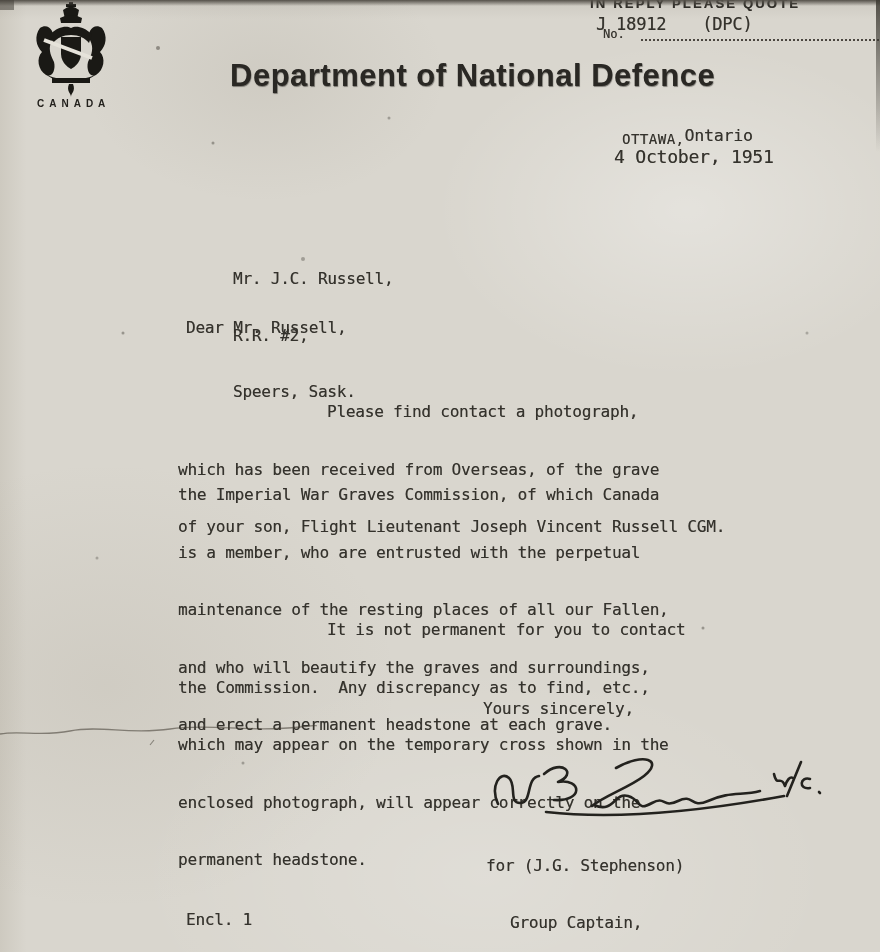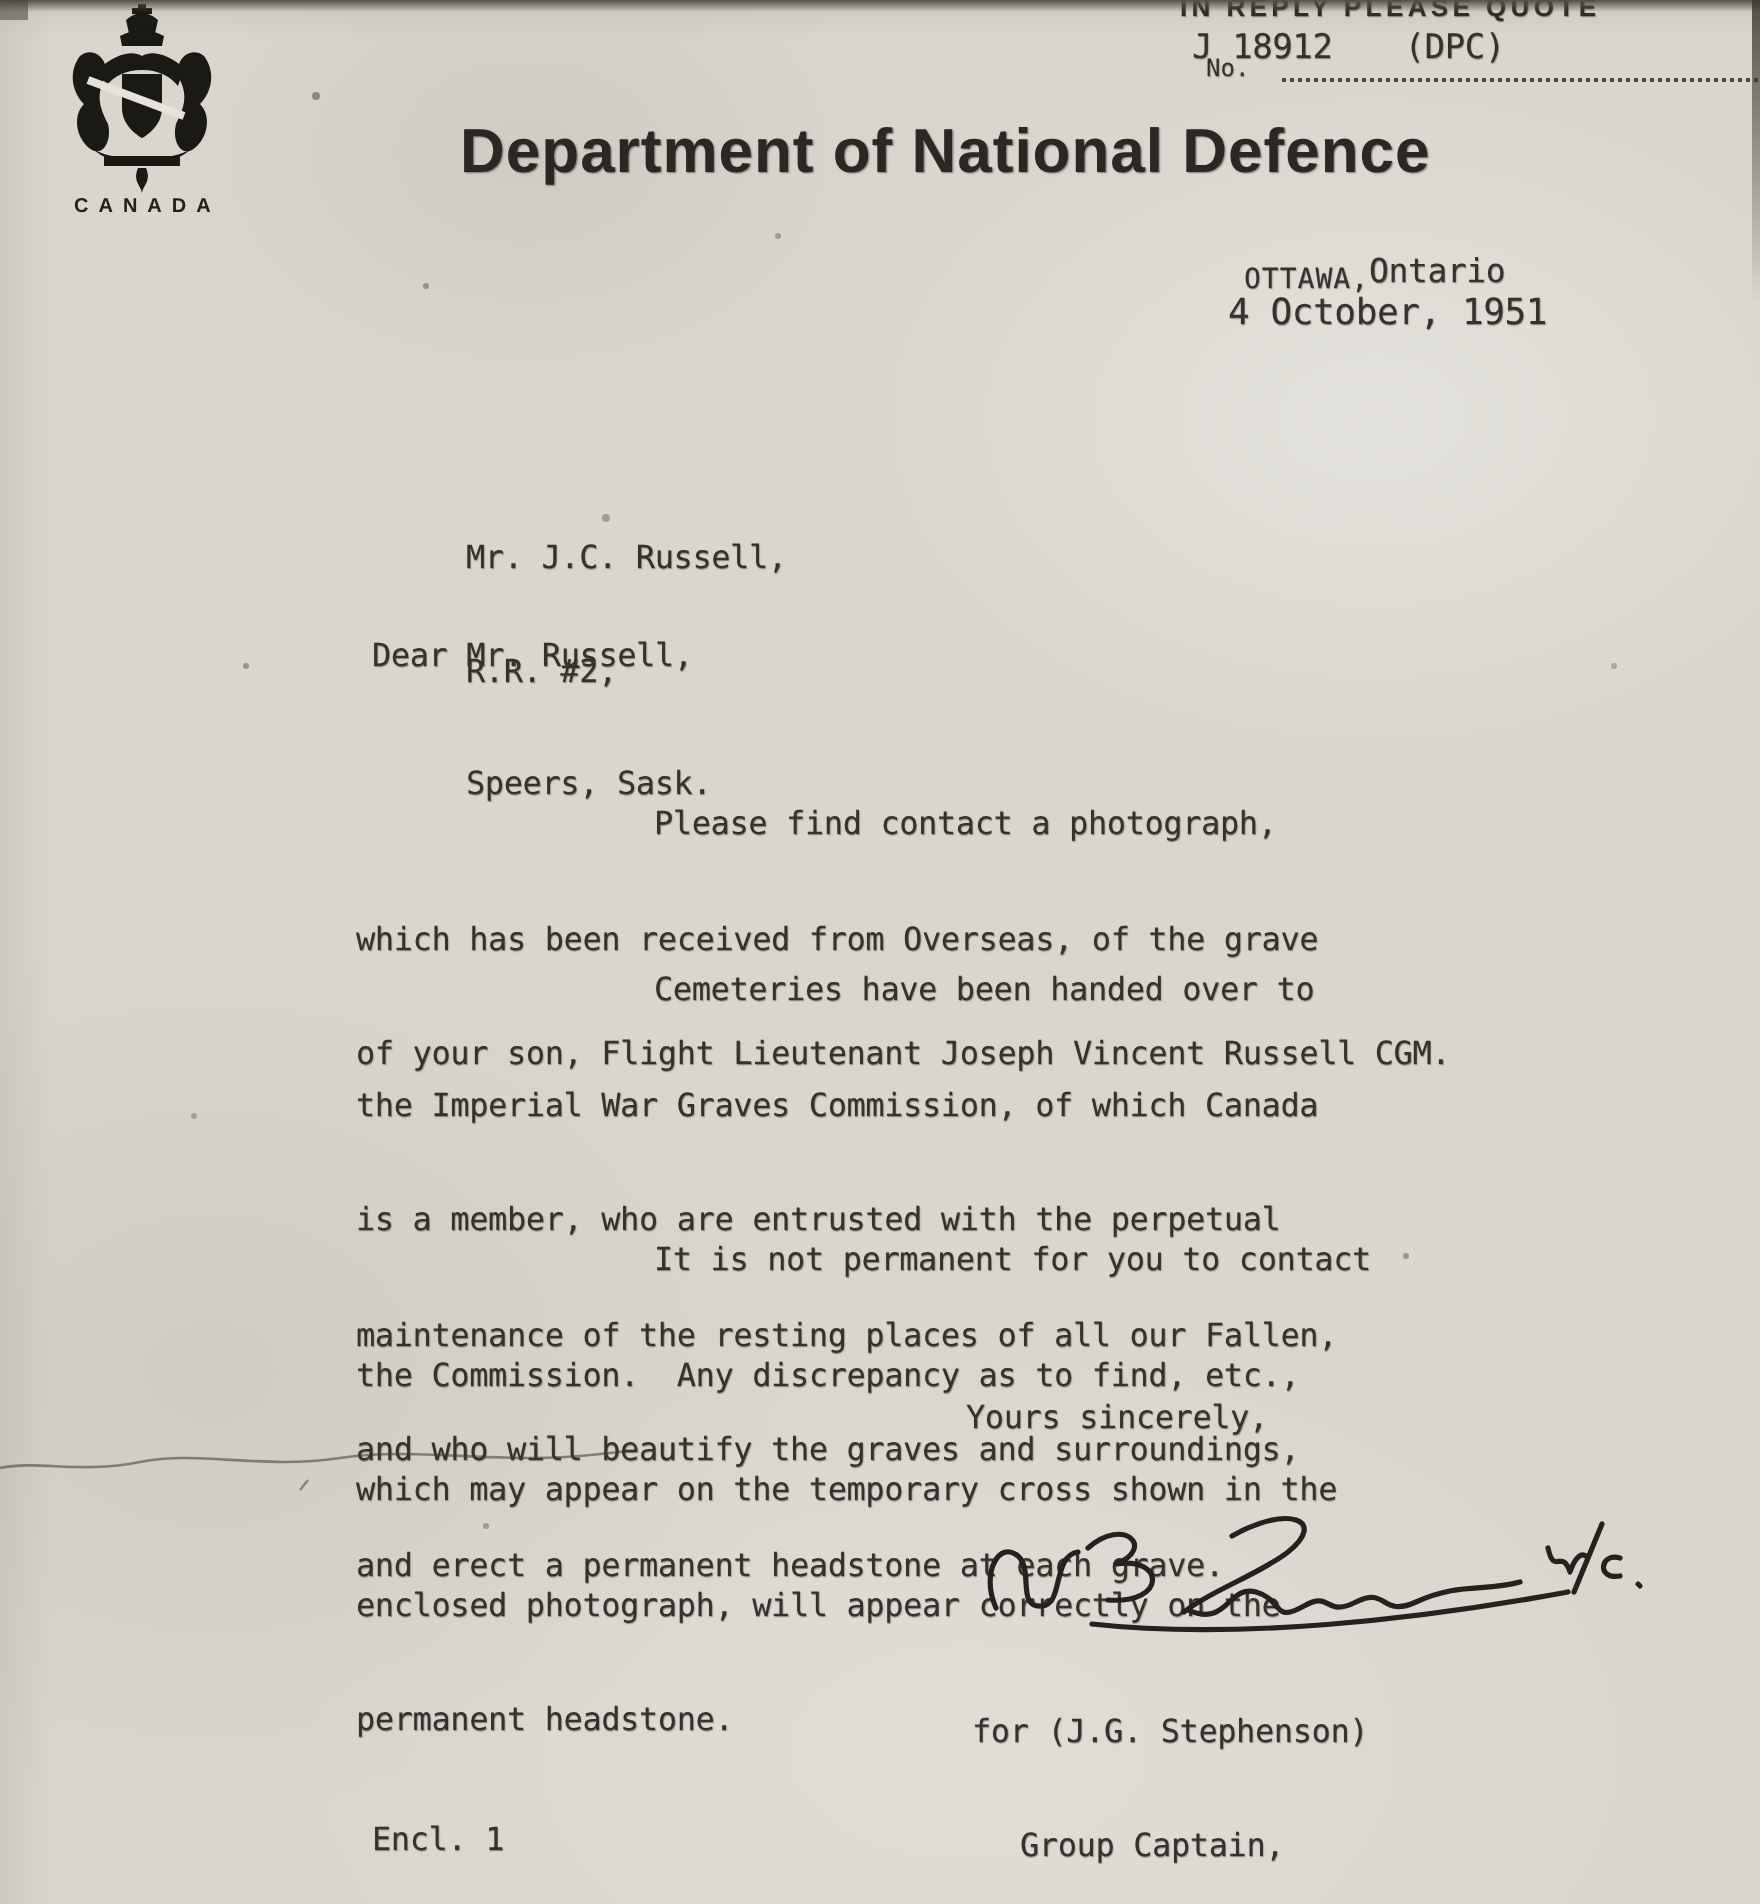--- a/index.html
+++ b/index.html
@@ -136,21 +136,20 @@
 
   <div class="abs salutation typed">Dear Mr. Russell,</div>
 
   <div class="abs para p1 typed">
     <div class="tline indent">Please find contact a photograph,</div>
     <div class="tline">which has been received from Overseas, of the grave</div>
     <div class="tline">of your son, Flight Lieutenant Joseph Vincent Russell CGM.</div>
   </div>
 
   <div class="abs para p2 typed">
-    <div class="tline indent">Cemeteries have been handed over to</div>
     <div class="tline">the Imperial War Graves Commission, of which Canada</div>
     <div class="tline">is a member, who are entrusted with the perpetual</div>
     <div class="tline">maintenance of the resting places of all our Fallen,</div>
     <div class="tline">and who will beautify the graves and surroundings,</div>
     <div class="tline">and erect a permanent headstone at each grave.</div>
   </div>
 
   <div class="abs para p3 typed">
     <div class="tline indent">It is not permanent for you to contact</div>
     <div class="tline">the Commission.  Any discrepancy as to find, etc.,</div>

